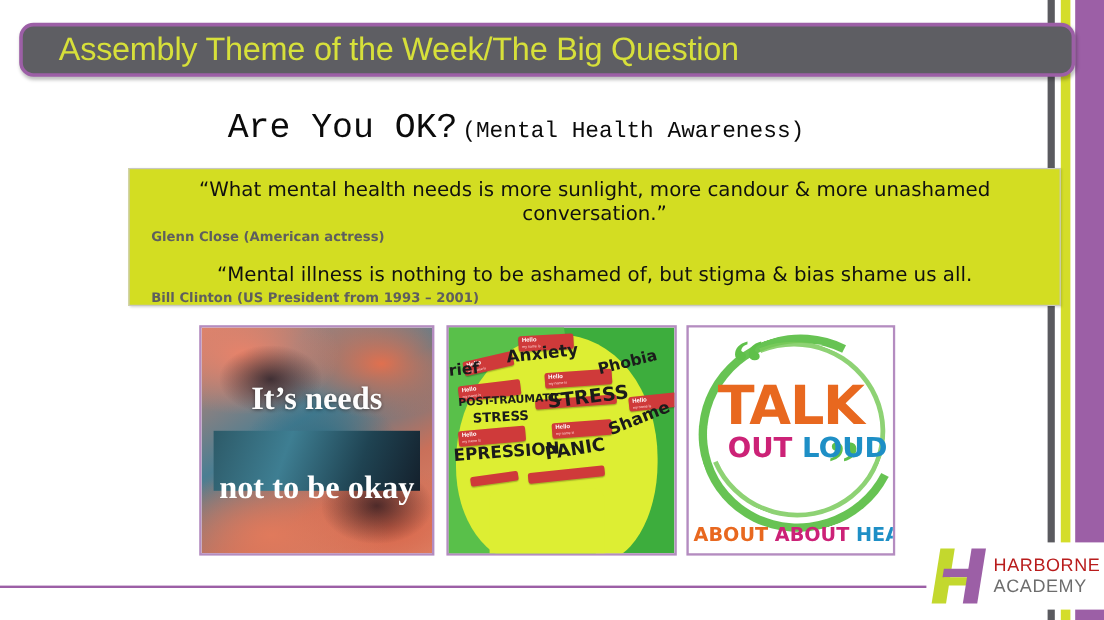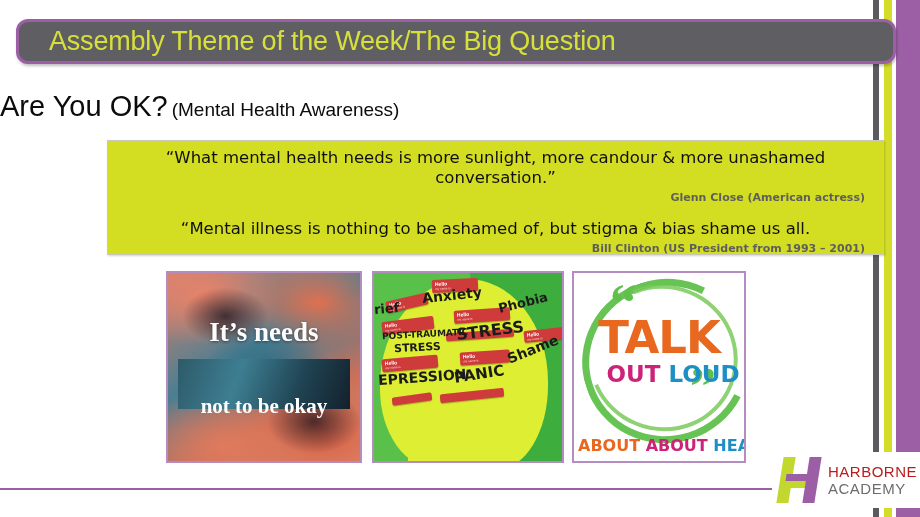--- a/index.html
+++ b/index.html
@@ -50,22 +50,23 @@
     padding-left: 30px;
     white-space: nowrap;
   }
 
   
   .subtitle-row {
     position: absolute;
     left: 0;
     top: 90px;
     width: 860px;
-    text-align: left;
+    text-align: center;
     white-space: nowrap;
+    font-family: Liberation Mono, monospace;
   }
   .subtitle-main {
     font-size: 29px;
     color: #0b0b0b;
   }
   .subtitle-sub {
     font-size: 19px;
     color: #0b0b0b;
     padding-left: 4px;
   }
@@ -84,21 +85,21 @@
     box-shadow: 1px 1px 2px rgba(0,0,0,0.18);
   }
   .quote-line {
     text-align: center;
     color: #101010;
     font-size: 16.5px;
     line-height: 20px;
     font-family: "DejaVu Sans", sans-serif;
   }
   .quote-attrib {
-    text-align: right;
+    text-align: left;
     color: #5e5e5e;
     font-size: 11px;
     font-weight: bold;
     line-height: 15px;
     margin-top: 2px;
     font-family: "DejaVu Sans", sans-serif;
   }
   .quote-two { margin-top: 14px; }
 
   
@@ -163,21 +164,21 @@
     top: 86px;
     height: 50px;
     background: linear-gradient(110deg, #2d5a68 0%, #3e7e92 35%, #1f4352 70%, #14202c 100%);
     display: flex;
     align-items: center;
     justify-content: center;
   }
   .okay-band span {
     color: #ffffff;
     font-family: "Liberation Serif", serif;
-    font-size: 21px;
+    font-size: 27px;
     font-weight: bold;
     white-space: nowrap;
     margin-top: 44px;
   }
 
   
   .brain-bg {
     position: absolute;
     inset: 0;
     background: #3dad3d;

